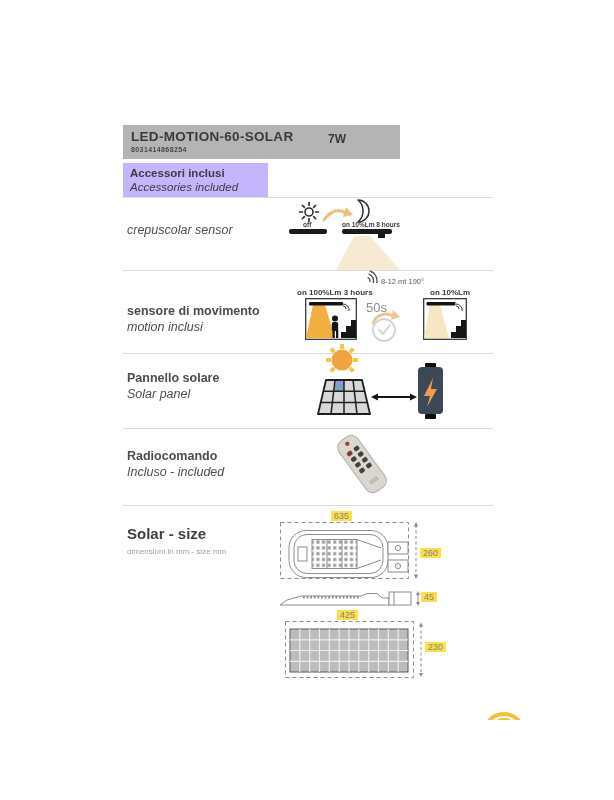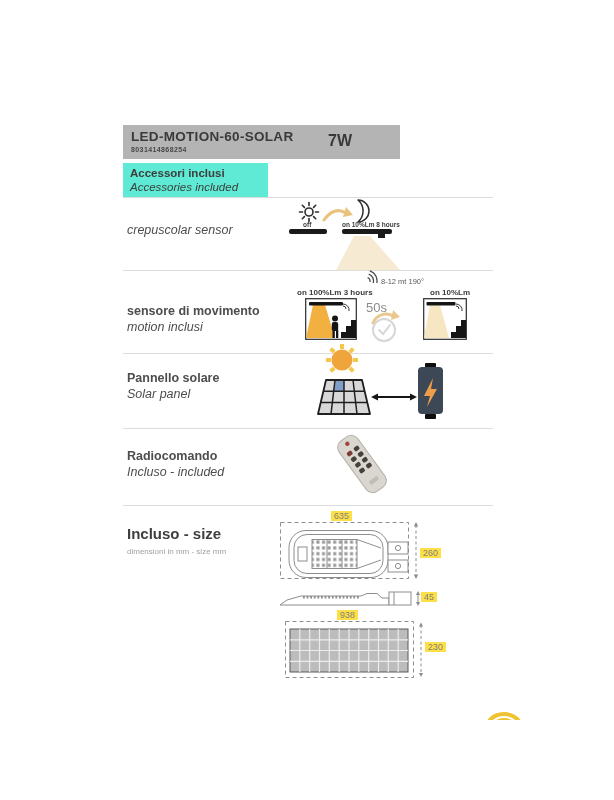--- a/index.html
+++ b/index.html
@@ -3,22 +3,22 @@
 <meta charset="utf-8">
 <style>
   html,body{margin:0;padding:0;background:#ffffff;}
   #page{position:relative;width:614px;height:720px;background:#ffffff;overflow:hidden;
         font-family:"Liberation Sans", sans-serif;color:#3f3f3f;}
   .abs{position:absolute;}
   
   .hdr-box{left:123px;top:125px;width:277px;height:34px;background:#b4b4b4;}
   .hdr-model{left:8px;top:4px;font-size:13.5px;font-weight:bold;color:#3a3a3a;letter-spacing:.3px;}
   .hdr-code{left:8px;top:21px;font-size:7px;font-weight:bold;color:#474747;letter-spacing:.4px;}
-  .hdr-power{left:205px;top:7px;font-size:16px;font-weight:bold;color:#3a3a3a;}
-  .acc-box{left:123px;top:163px;width:145px;height:34px;background:#5eead4;padding:3px 0 0 7px;box-sizing:border-box;}
+  .hdr-power{left:205px;top:7px;font-size:12px;font-weight:bold;color:#3a3a3a;}
+  .acc-box{left:123px;top:163px;width:145px;height:34px;background:#c4b5fd;padding:3px 0 0 7px;box-sizing:border-box;}
   .acc-line1{font-size:11.5px;font-weight:bold;color:#3d3d3d;line-height:14px;}
   .acc-line2{font-size:11.5px;font-style:italic;color:#3d3d3d;line-height:14px;}
   
   .sep{left:123px;width:370px;height:1px;background:#dcdcdc;}
   
   .row-title{left:127px;line-height:16px;}
   .row-title .it{font-size:12.5px;font-weight:bold;color:#4d4d4d;}
   .row-title .en{font-size:12.5px;font-style:italic;color:#4d4d4d;}
   .tinylbl{font-size:6.5px;font-weight:bold;color:#3c3c3c;white-space:nowrap;}
   .smalllbl{font-size:8px;font-weight:bold;color:#3c3c3c;white-space:nowrap;}
@@ -198,21 +198,21 @@
       <rect x="-6.5" y="-11" width="5.5" height="4.5" rx="1.5" fill="#46413b"></rect>
       <rect x="2" y="-11" width="5.5" height="4.5" rx="1.5" fill="#46413b"></rect>
       <rect x="-6.5" y="-4" width="5.5" height="4.5" rx="1.5" fill="#46413b"></rect>
       <rect x="2" y="-4" width="5.5" height="4.5" rx="1.5" fill="#46413b"></rect>
       <rect x="-6.5" y="3" width="5.5" height="4.5" rx="1.5" fill="#46413b"></rect>
       <rect x="2" y="3" width="5.5" height="4.5" rx="1.5" fill="#46413b"></rect>
       <rect x="-5" y="18" width="10" height="4.5" rx="1" fill="#c2beb7"></rect>
     </g>
   </svg>
 
-  <div class="abs size-title">Incluso - size</div>
+  <div class="abs size-title">Solar - size</div>
   <div class="abs size-sub">dimensioni in mm - size mm</div>
 
   <svg class="abs" style="left:276px;top:516px" width="146" height="66" viewBox="0 0 146 66">
     <defs>
       <pattern id="ledp" width="5.6" height="5.8" patternUnits="userSpaceOnUse">
         <rect x="1.2" y="1.3" width="3.1" height="3.2" fill="#9a9a9a"></rect>
       </pattern>
     </defs>
     <g stroke="#8d8d8d" fill="none" stroke-width="1">
       <rect x="4.5" y="6.5" width="128" height="56" stroke-dasharray="4 3"></rect>
@@ -267,21 +267,21 @@
       <line x1="98.5" y1="13" x2="98.5" y2="56"></line>
         <line x1="108.3" y1="13" x2="108.3" y2="56"></line>
       <line x1="118.2" y1="13" x2="118.2" y2="56"></line>
       <line x1="10" y1="23.8" x2="128" y2="23.8"></line>
       <line x1="10" y1="34.5" x2="128" y2="34.5"></line>
       <line x1="10" y1="45.3" x2="128" y2="45.3"></line>
     </g>
     <polygon points="141,6.5 138.9,10.5 143.1,10.5" fill="#8d8d8d"></polygon>
     <polygon points="141,61 138.9,57 143.1,57" fill="#8d8d8d"></polygon>
   </svg>
-  <div class="abs dimlbl" style="left:337px;top:610px">938</div>
+  <div class="abs dimlbl" style="left:337px;top:610px">425</div>
   <div class="abs dimlbl" style="left:425px;top:642px">230</div>
 
   <div class="abs" style="left:426px;top:701px;width:175px;height:55px">
     <svg class="abs" style="left:54px;top:0" width="48" height="32" viewBox="0 0 48 32">
       <g stroke="#f1c22f" stroke-width="4" fill="none" stroke-linecap="round">
         <path d="M18.3 27.3 A8 8 0 0 1 29.7 27.3"></path>
         <path d="M14.1 23.1 A14 14 0 0 1 33.9 23.1"></path>
         <path d="M9.9 18.9 A20 20 0 0 1 38.1 18.9"></path>
       </g>
     </svg>

